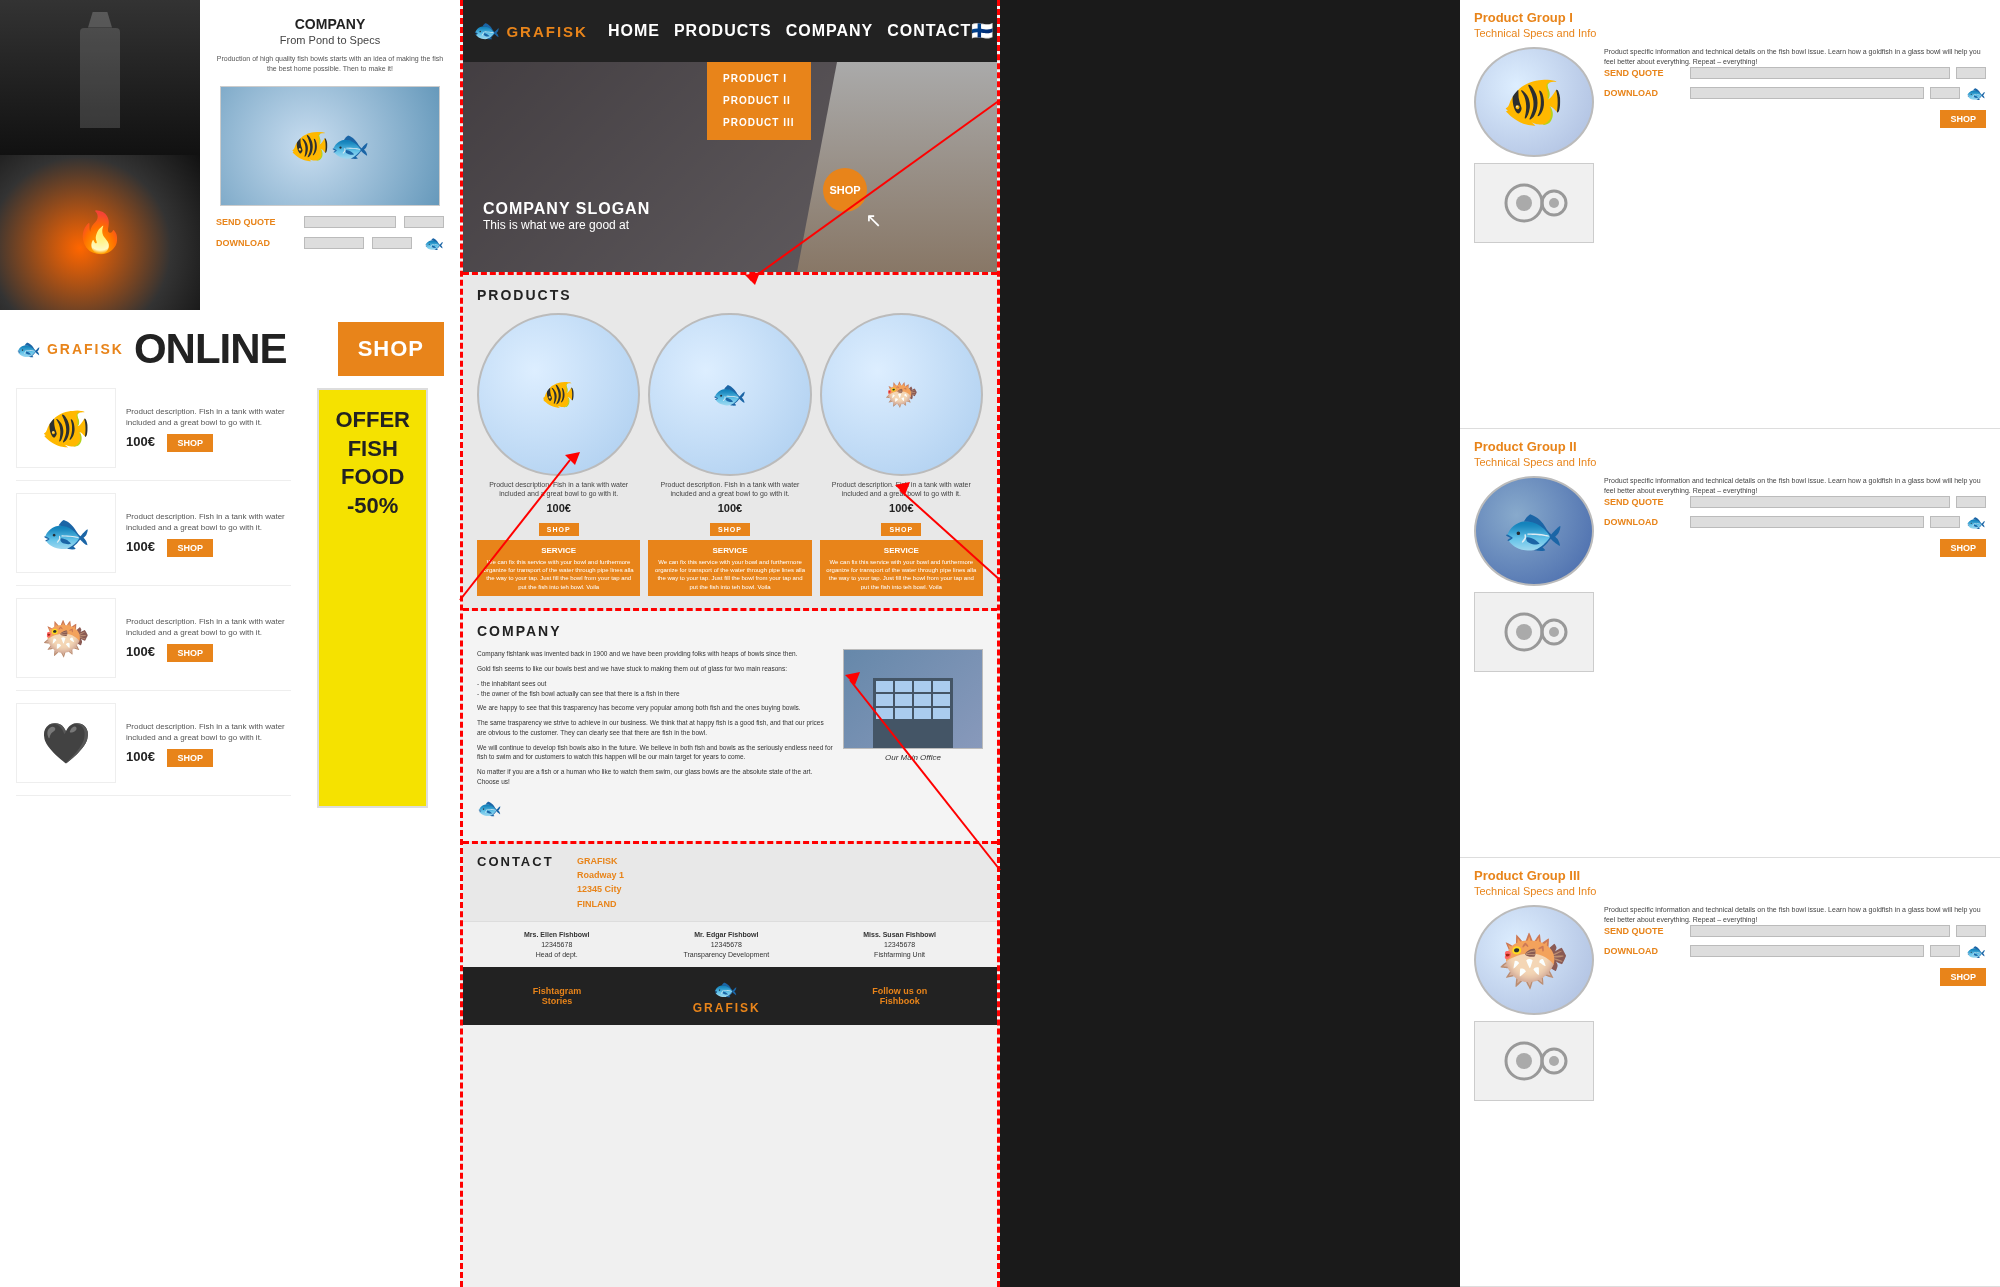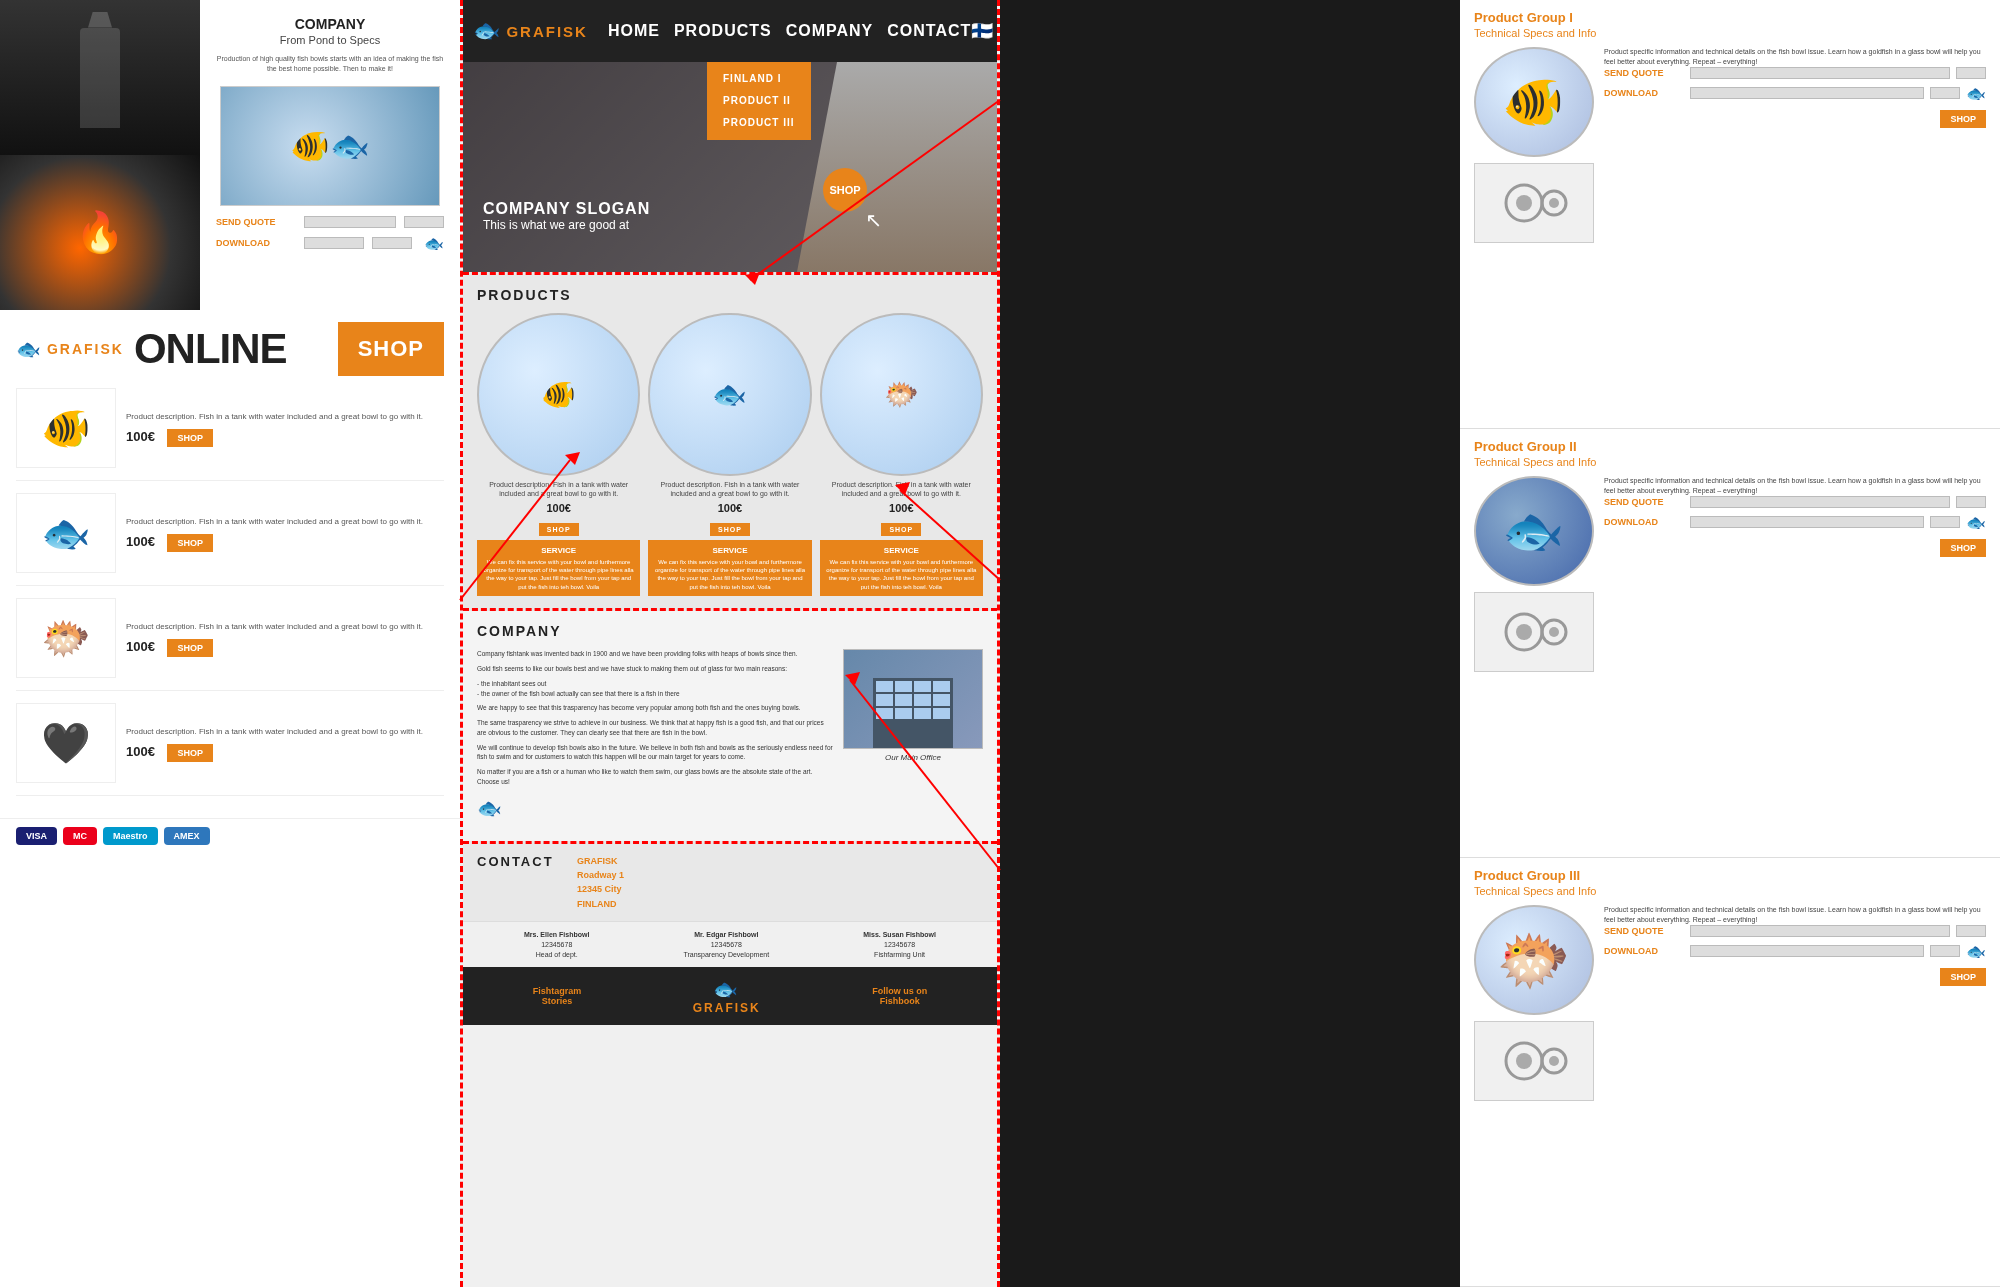--- a/index.html
+++ b/index.html
@@ -806,47 +806,44 @@
       <div class="bl-product-row">
         <div class="bl-fish-img">🖤</div>
         <div class="bl-product-info">
           <div class="bl-product-desc">Product description. Fish in a tank with water included and a great bowl to go with it.</div>
           <span class="bl-product-price">100€</span>
           <span class="bl-shop-sm">SHOP</span>
         </div>
       </div>
     </div>
 
-  </div>
-
-  <div class="bl-payment">
-    <span class="payment-card visa">VISA</span>
-    <span class="payment-card mastercard">MC</span>
-    <span class="payment-card maestro">Maestro</span>
-    <span class="payment-card amex">AMEX</span>
-  </div>
+    <div class="bl-offer-banner">
+      <div>OFFER<br>FISH<br>FOOD<br>-50%</div>
+    </div>
+  </div>
+
 </div>
 
 <div class="center-panel">
 
   <nav class="nav-bar">
     <div class="nav-logo">
       <span class="nav-logo-fish">🐟</span>
       <span class="nav-logo-text">GRAFISK</span>
     </div>
     <div class="nav-links">
       <a class="nav-link">HOME</a>
       <a class="nav-link">PRODUCTS</a>
       <a class="nav-link">COMPANY</a>
       <a class="nav-link">CONTACT</a>
     </div>
     <span class="nav-flag">🇫🇮</span>
 
     <div class="dropdown-menu">
-      <div class="dropdown-item">FINLAND I</div>
+      <div class="dropdown-item">PRODUCT I</div>
       <div class="dropdown-item">PRODUCT II</div>
       <div class="dropdown-item">PRODUCT III</div>
     </div>
   </nav>
 
   <div class="hero-section">
     <div class="hero-bg"></div>
     <div class="hero-overlay"></div>
     <div class="hero-face"></div>
     <div class="hero-text-block">

